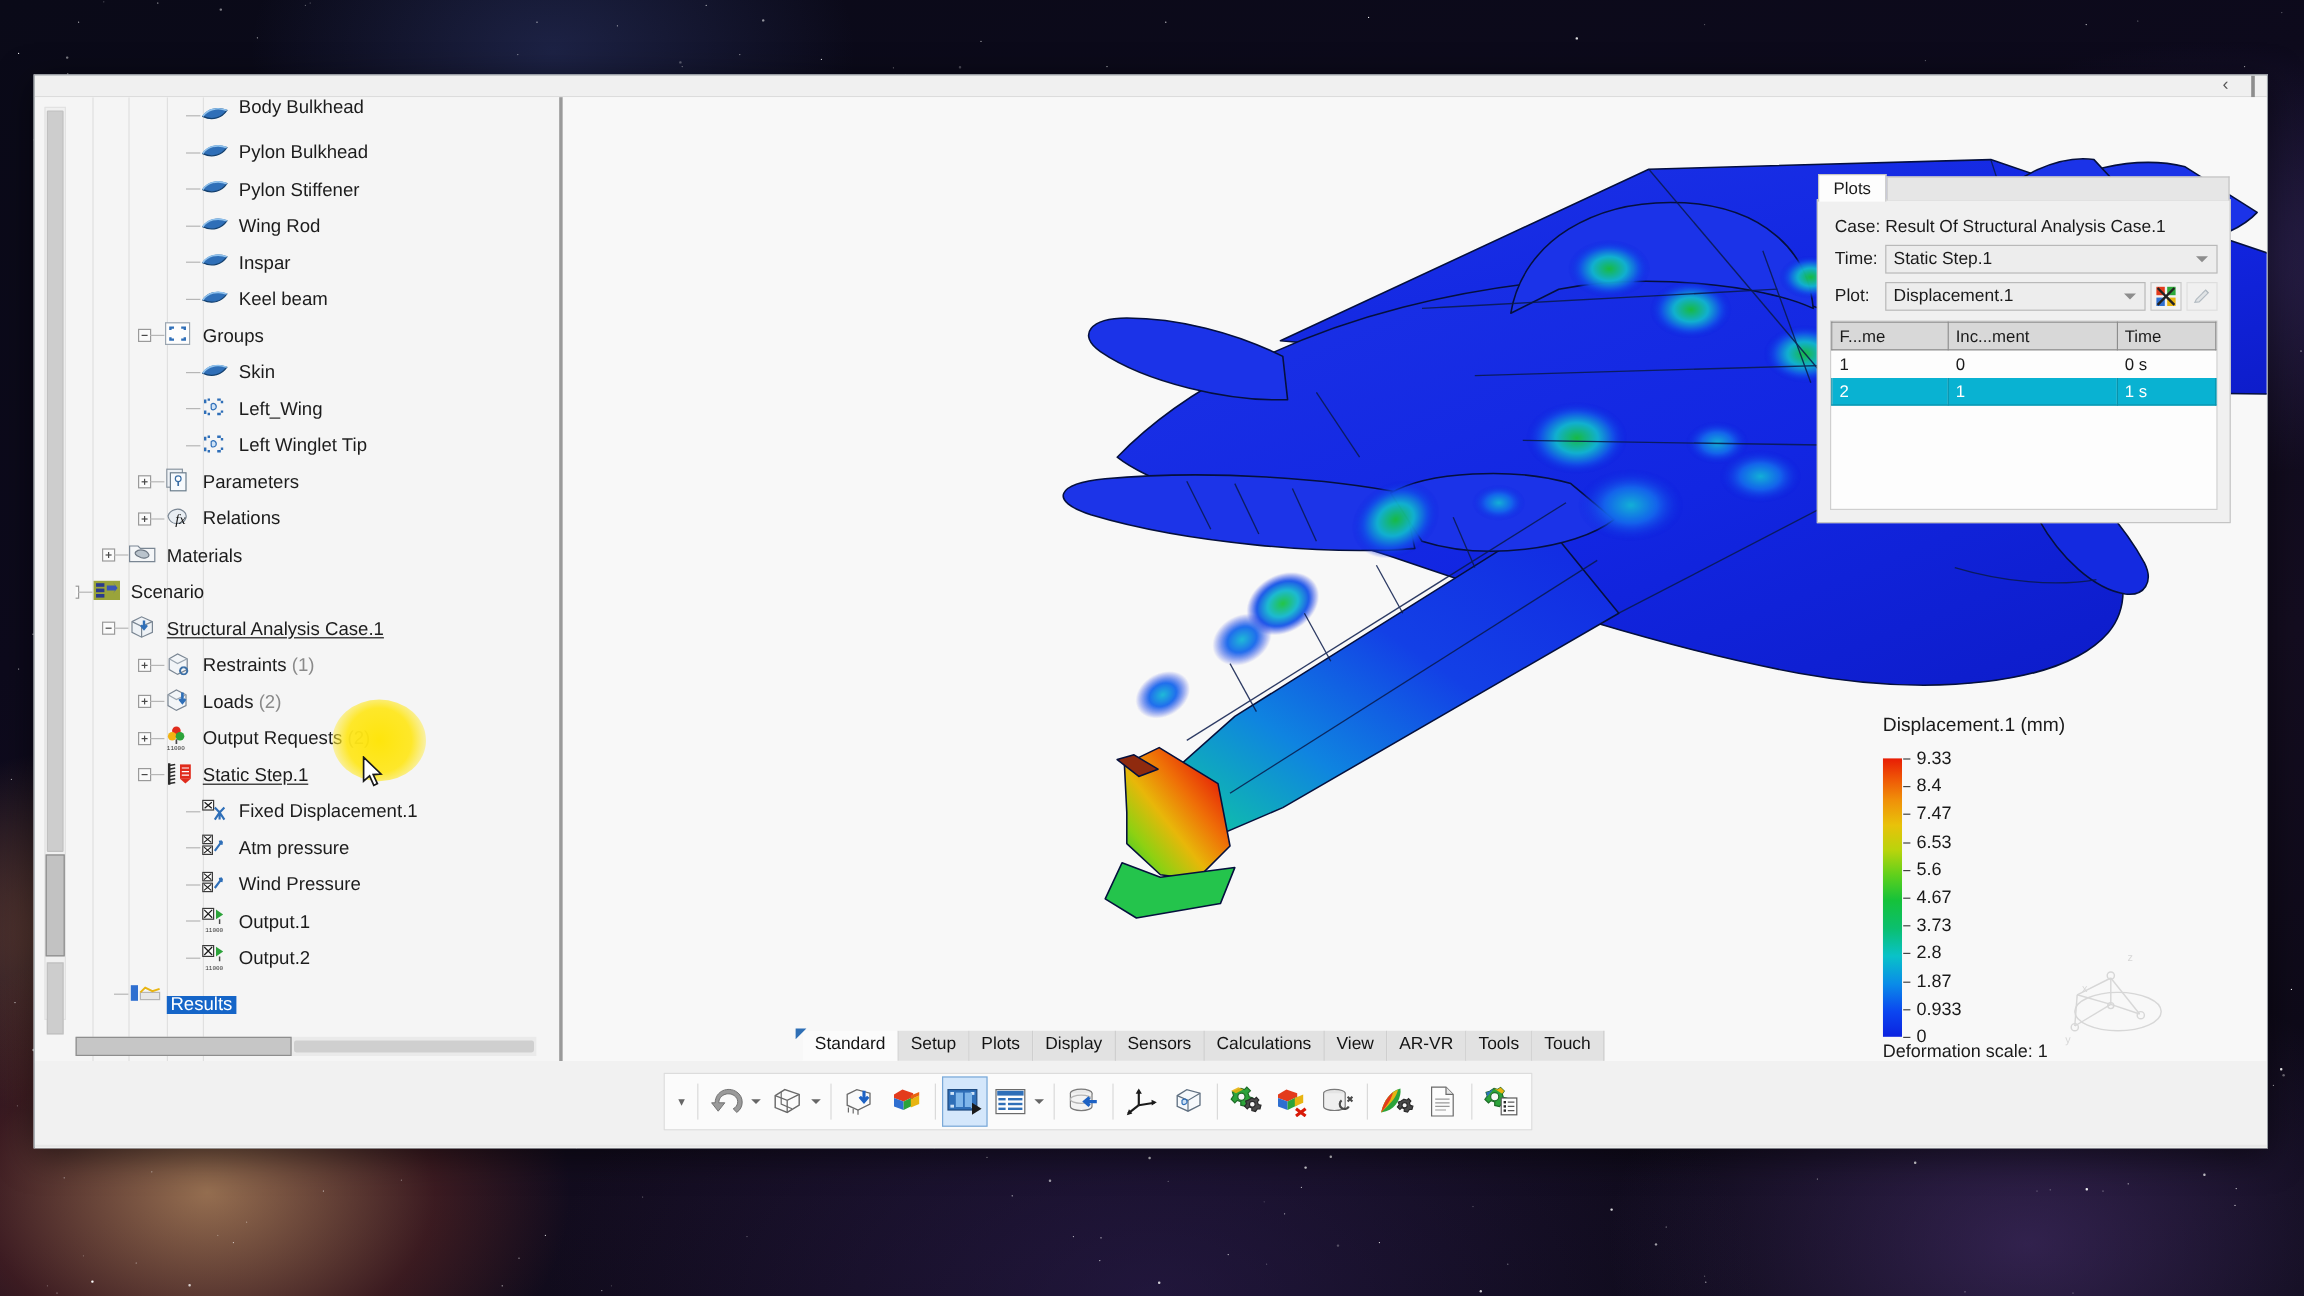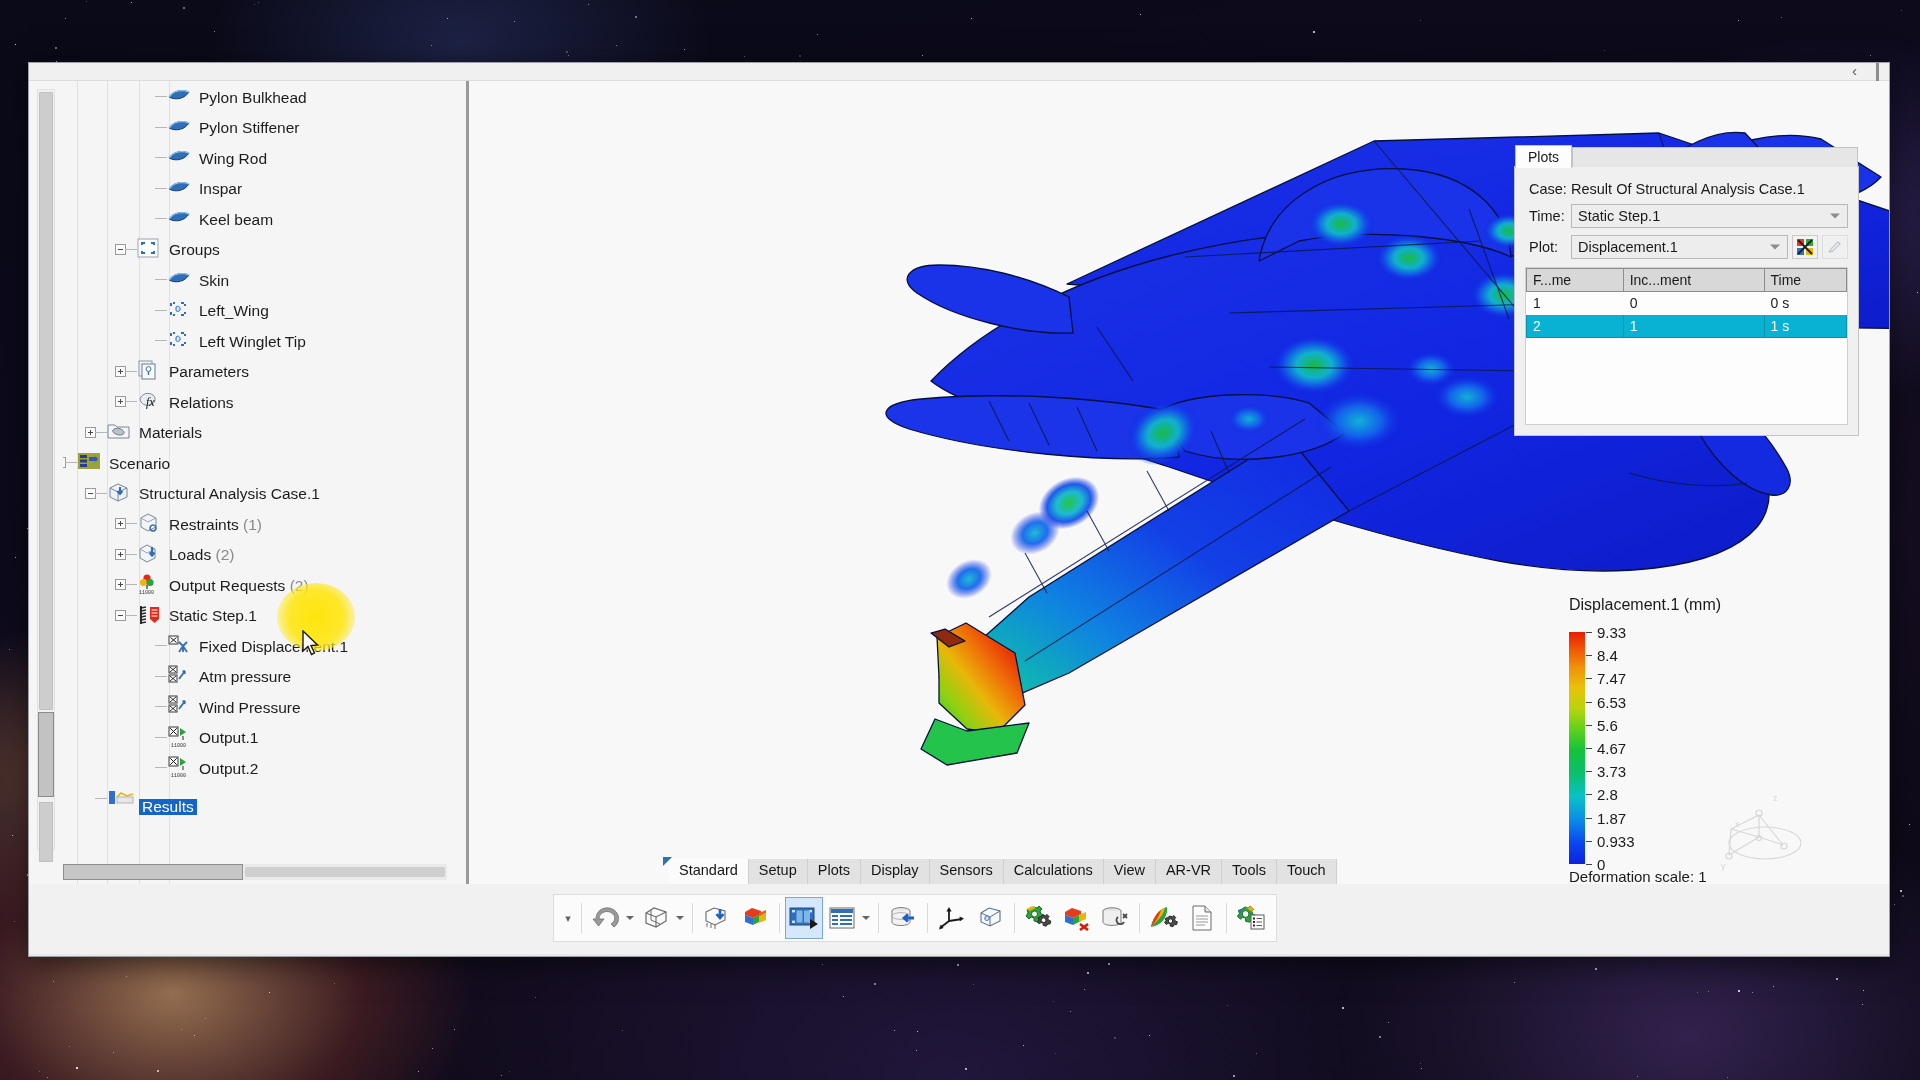--- a/index.html
+++ b/index.html
@@ -85,21 +85,21 @@
     overflow:hidden;
     font-size:15.5px; color:#1c1c1c;
   }
   .node {
     position:relative;
     height:30.5px;
     display:flex; align-items:center;
     white-space:nowrap;
   }
   .node .lbl { line-height:1; position:relative; top:1px; }
-  .node .lbl.underline { text-underline-offset: 2px; }
+  .node .lbl.underline { text-decoration: underline; text-underline-offset: 2px; }
   .node .dim { color:#8a8a8a; }
 
   .expander {
     position:absolute; width:11px; height:11px;
     border:1px solid #9a9a9a; background:#fbfbfb;
     display:flex; align-items:center; justify-content:center;
     font-size:10px; line-height:9px; color:#444; font-family:"Liberation Mono", monospace;
     cursor:pointer;
   }
   .expander::before{ content:""; position:absolute; left:2px; right:2px; top:4px; height:1px; background:#4a4a4a;}
@@ -814,20 +814,30 @@
 
     <div id="tree">
         <div class="node" style="padding-left:104px;">
           <span class="tline-h" style="left:92px; width:12px; top:15px;"></span>
           <span class="ico">
             <svg width="24" height="20" viewBox="0 0 24 20">
               <path d="M2 12 C6 6,14 4,22 7 C18 13,10 16,2 12 Z" fill="#2f6fb8" stroke="#14406e" stroke-width="1"></path>
               <path d="M2 12 C6 6,14 4,22 7" fill="none" stroke="#8fc2ef" stroke-width="1.4"></path>
             </svg>
           </span>
+          <span class="lbl" style="position:relative;top:-7px;">Body Bulkhead</span>
+        </div>
+        <div class="node" style="padding-left:104px;">
+          <span class="tline-h" style="left:92px; width:12px; top:15px;"></span>
+          <span class="ico">
+            <svg width="24" height="20" viewBox="0 0 24 20">
+              <path d="M2 12 C6 6,14 4,22 7 C18 13,10 16,2 12 Z" fill="#2f6fb8" stroke="#14406e" stroke-width="1"></path>
+              <path d="M2 12 C6 6,14 4,22 7" fill="none" stroke="#8fc2ef" stroke-width="1.4"></path>
+            </svg>
+          </span>
           <span class="lbl">Pylon Bulkhead</span>
         </div>
         <div class="node" style="padding-left:104px;">
           <span class="tline-h" style="left:92px; width:12px; top:15px;"></span>
           <span class="ico">
             <svg width="24" height="20" viewBox="0 0 24 20">
               <path d="M2 12 C6 6,14 4,22 7 C18 13,10 16,2 12 Z" fill="#2f6fb8" stroke="#14406e" stroke-width="1"></path>
               <path d="M2 12 C6 6,14 4,22 7" fill="none" stroke="#8fc2ef" stroke-width="1.4"></path>
             </svg>
           </span>

